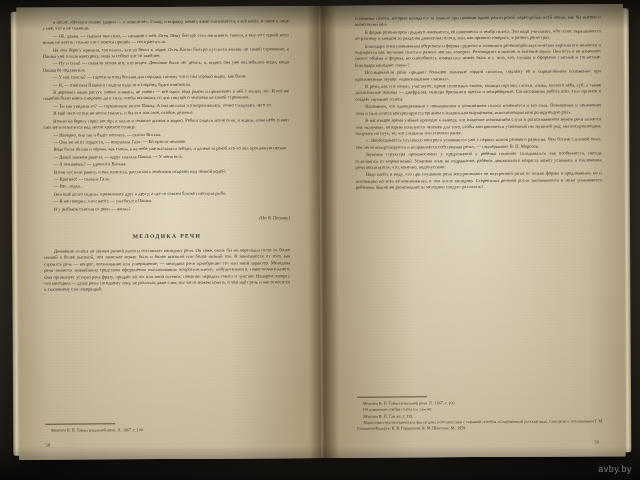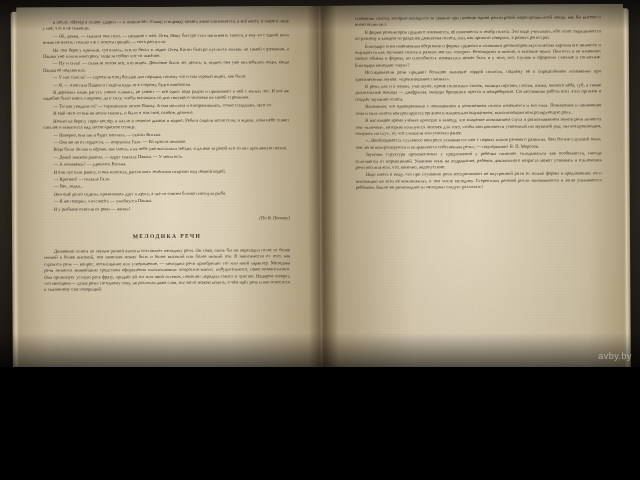--- a/index.html
+++ b/index.html
@@ -9,21 +9,21 @@
   }
   body {
     width: 640px;
     height: 480px;
     overflow: hidden;
     font-family: "Liberation Serif", serif;
   }
   #photo {
     position: relative;
     width: 640px;
-    height: 367px;
+    height: 480px;
     background: #1b1714;
     overflow: hidden;
   }
   
   .backdrop {
     position: absolute;
     inset: 0;
     background:
       radial-gradient(ellipse at 50% 45%, #6b6253 0%, #3b352c 55%, #17130f 100%);
   }

